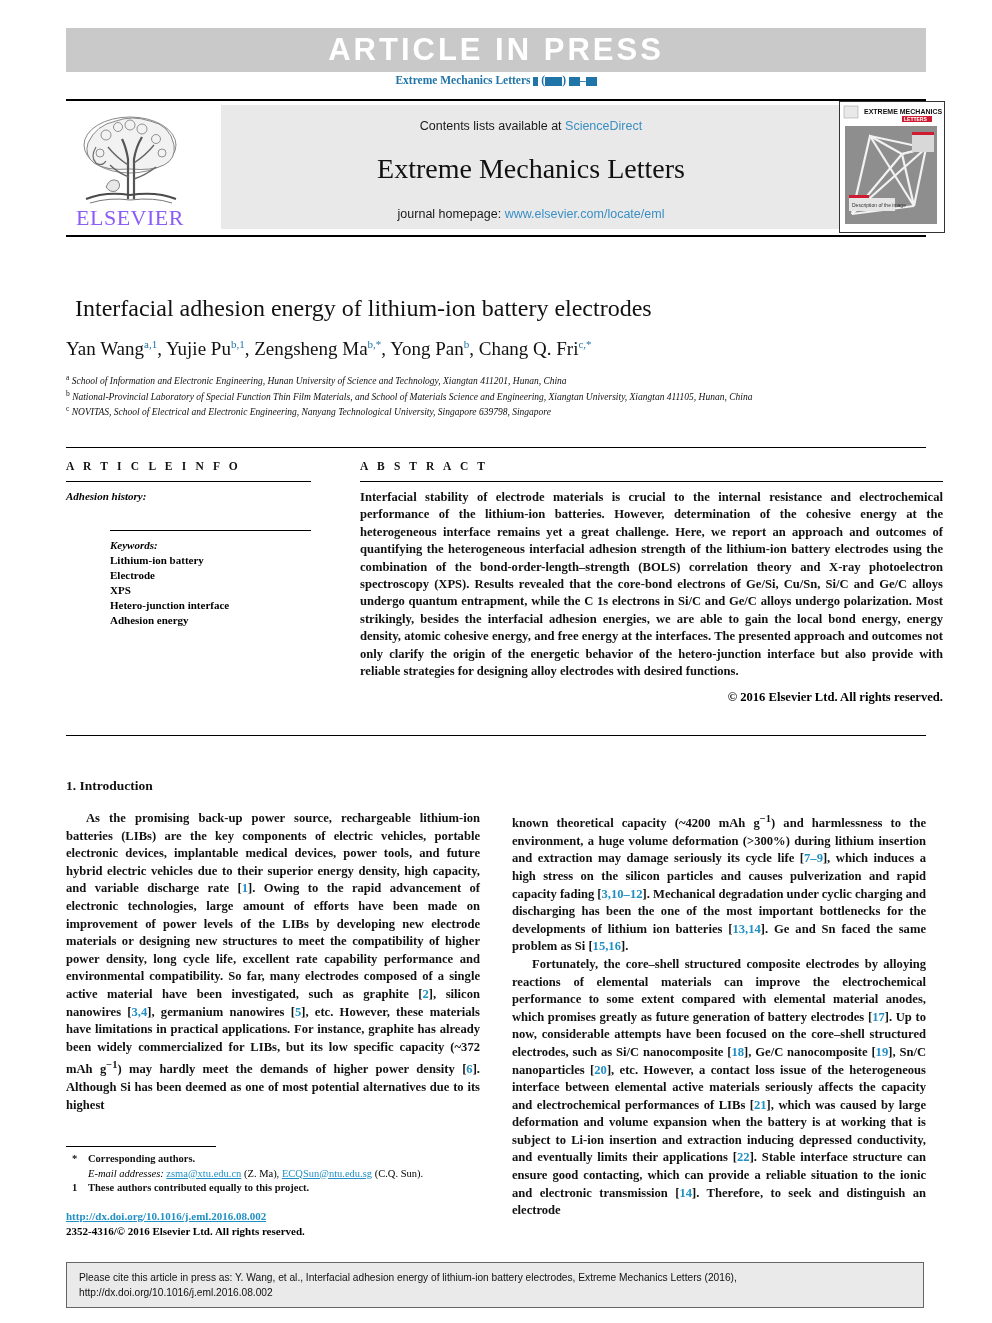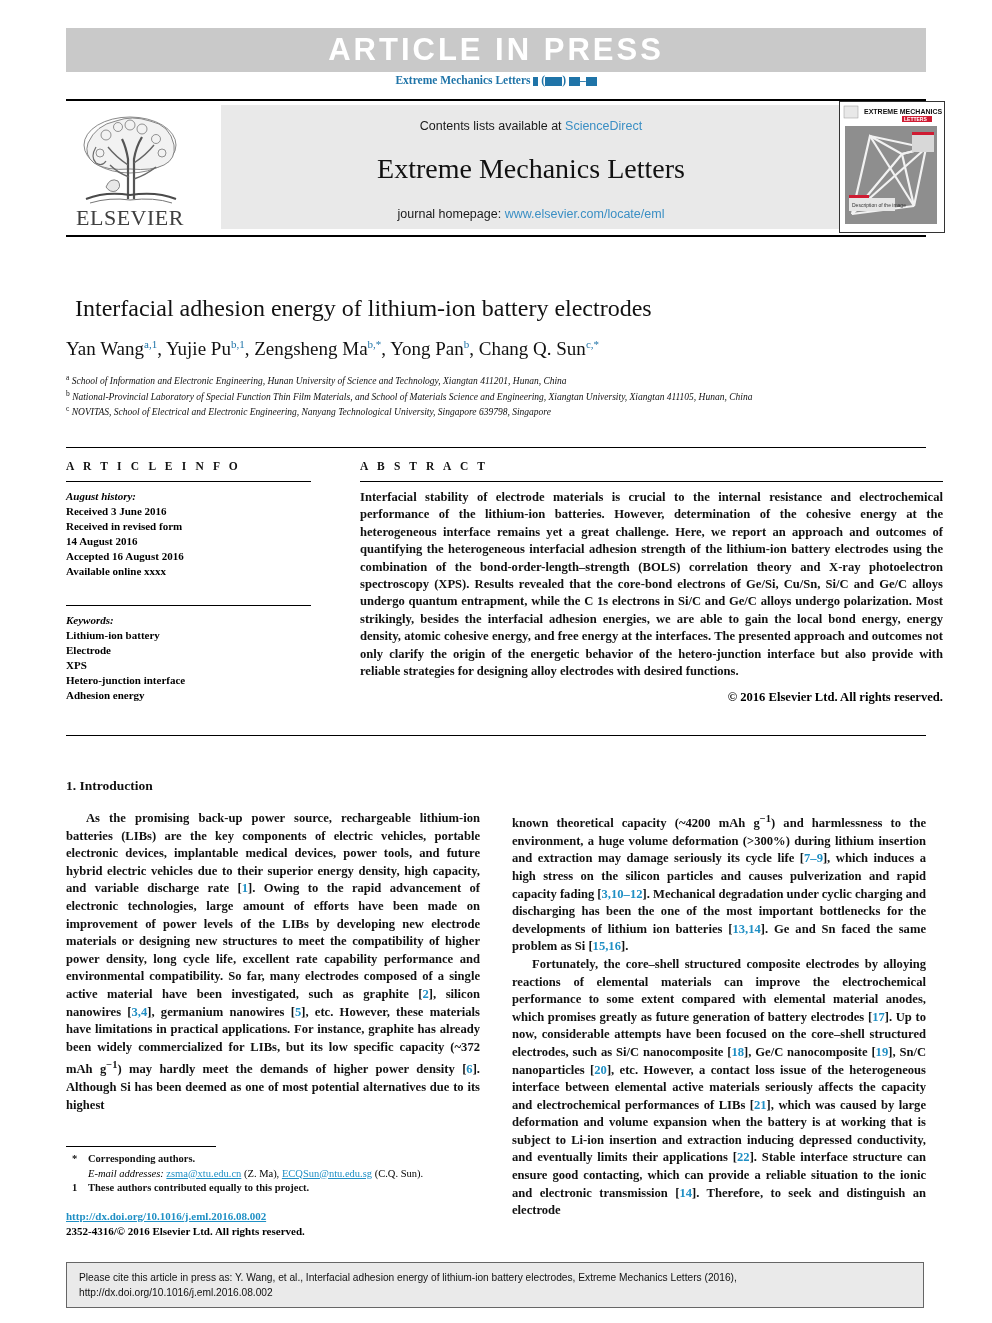--- a/index.html
+++ b/index.html
@@ -84,21 +84,21 @@
   .tree-svg { display: block; }
   .elsevier-word {
     position: absolute;
     left: 2px;
     bottom: 2px;
     width: 124px;
     text-align: center;
     font-family: "Liberation Serif", serif;
     font-size: 22px;
     letter-spacing: 0.5px;
-    color: #404040;
+    color: #8b5cf6;
     line-height: 22px;
   }
   .banner {
     position: absolute;
     left: 155px;
     top: 6px;
     width: 620px;
     height: 124px;
     background: #e9e9e9;
     text-align: center;
@@ -232,21 +232,21 @@
     font-style: italic;
     font-weight: bold;
     font-size: 11px;
     line-height: 15px;
   }
   .hist-list, .kw-list {
     font-size: 11px;
     line-height: 15px;
     font-weight: bold;
   }
-  .kw-block { margin-top: 26px; }
+  .kw-block { margin-top: 26px; margin-left: 44px; }
   .abs-body {
     font-size: 12.6px;
     line-height: 17.4px;
     text-align: justify;
     font-weight: bold;
     color: #111;
   }
   .abs-copy {
     text-align: right;
     font-size: 12.6px;
@@ -424,42 +424,35 @@
         <rect x="9" y="93" width="20" height="3" fill="#cf1b32"></rect>
         <text x="12" y="105" font-family="Liberation Sans, sans-serif" font-size="5" fill="#333">Description of the image</text>
       </svg>
     </div>
 
     <div class="mast-rule-bot"></div>
   </div>
 
   <div class="title-block">
     <h1 class="art-title">Interfacial adhesion energy of lithium-ion battery electrodes</h1>
-    <div class="authors"><span>Yan Wang</span><sup>a,1</sup>, <span>Yujie Pu</span><sup>b,1</sup>, <span>Zengsheng Ma</span><sup>b,*</sup>, <span>Yong Pan</span><sup>b</sup>, <span>Chang Q. Sun</span><sup>c,*</sup></div>
+    <div class="authors"><span>Yan Wang</span><sup>a,1</sup>, <span>Yujie Pu</span><sup>b,1</sup>, <span>Zengsheng Ma</span><sup>b,*</sup>, <span>Yong Pan</span><sup>b</sup>, <span>Chang Q. Fri</span><sup>c,*</sup></div>
     <div class="affils">
         <div><sup>a</sup> School of Information and Electronic Engineering, Hunan University of Science and Technology, Xiangtan 411201, Hunan, China</div>
         <div><sup>b</sup> National-Provincial Laboratory of Special Function Thin Film Materials, and School of Materials Science and Engineering, Xiangtan University, Xiangtan 411105, Hunan, China</div>
         <div><sup>c</sup> NOVITAS, School of Electrical and Electronic Engineering, Nanyang Technological University, Singapore 639798, Singapore</div>
       </div>
   </div>
 
   <div class="rule-thin" style="top:447px;"></div>
 
   <div class="infoabs">
     <div class="col-info">
       <div class="sec-head">A R T I C L E    I N F O</div>
       <div class="hr-blk"></div>
-      <div class="hist-label">August history:</div>
-      <div class="hist-list">
-          <div>Received 3 June 2016</div>
-          <div>Received in revised form</div>
-          <div>14 August 2016</div>
-          <div>Accepted 16 August 2016</div>
-          <div>Available online xxxx</div>
-        </div>
+      <div class="hist-label">Adhesion history:</div>
       <div class="kw-block">
         <div class="hr-blk"></div>
         <div class="kw-label">Keywords:</div>
         <div class="kw-list">
             <div>Lithium-ion battery</div>
             <div>Electrode</div>
             <div>XPS</div>
             <div>Hetero-junction interface</div>
             <div>Adhesion energy</div>
           </div>

